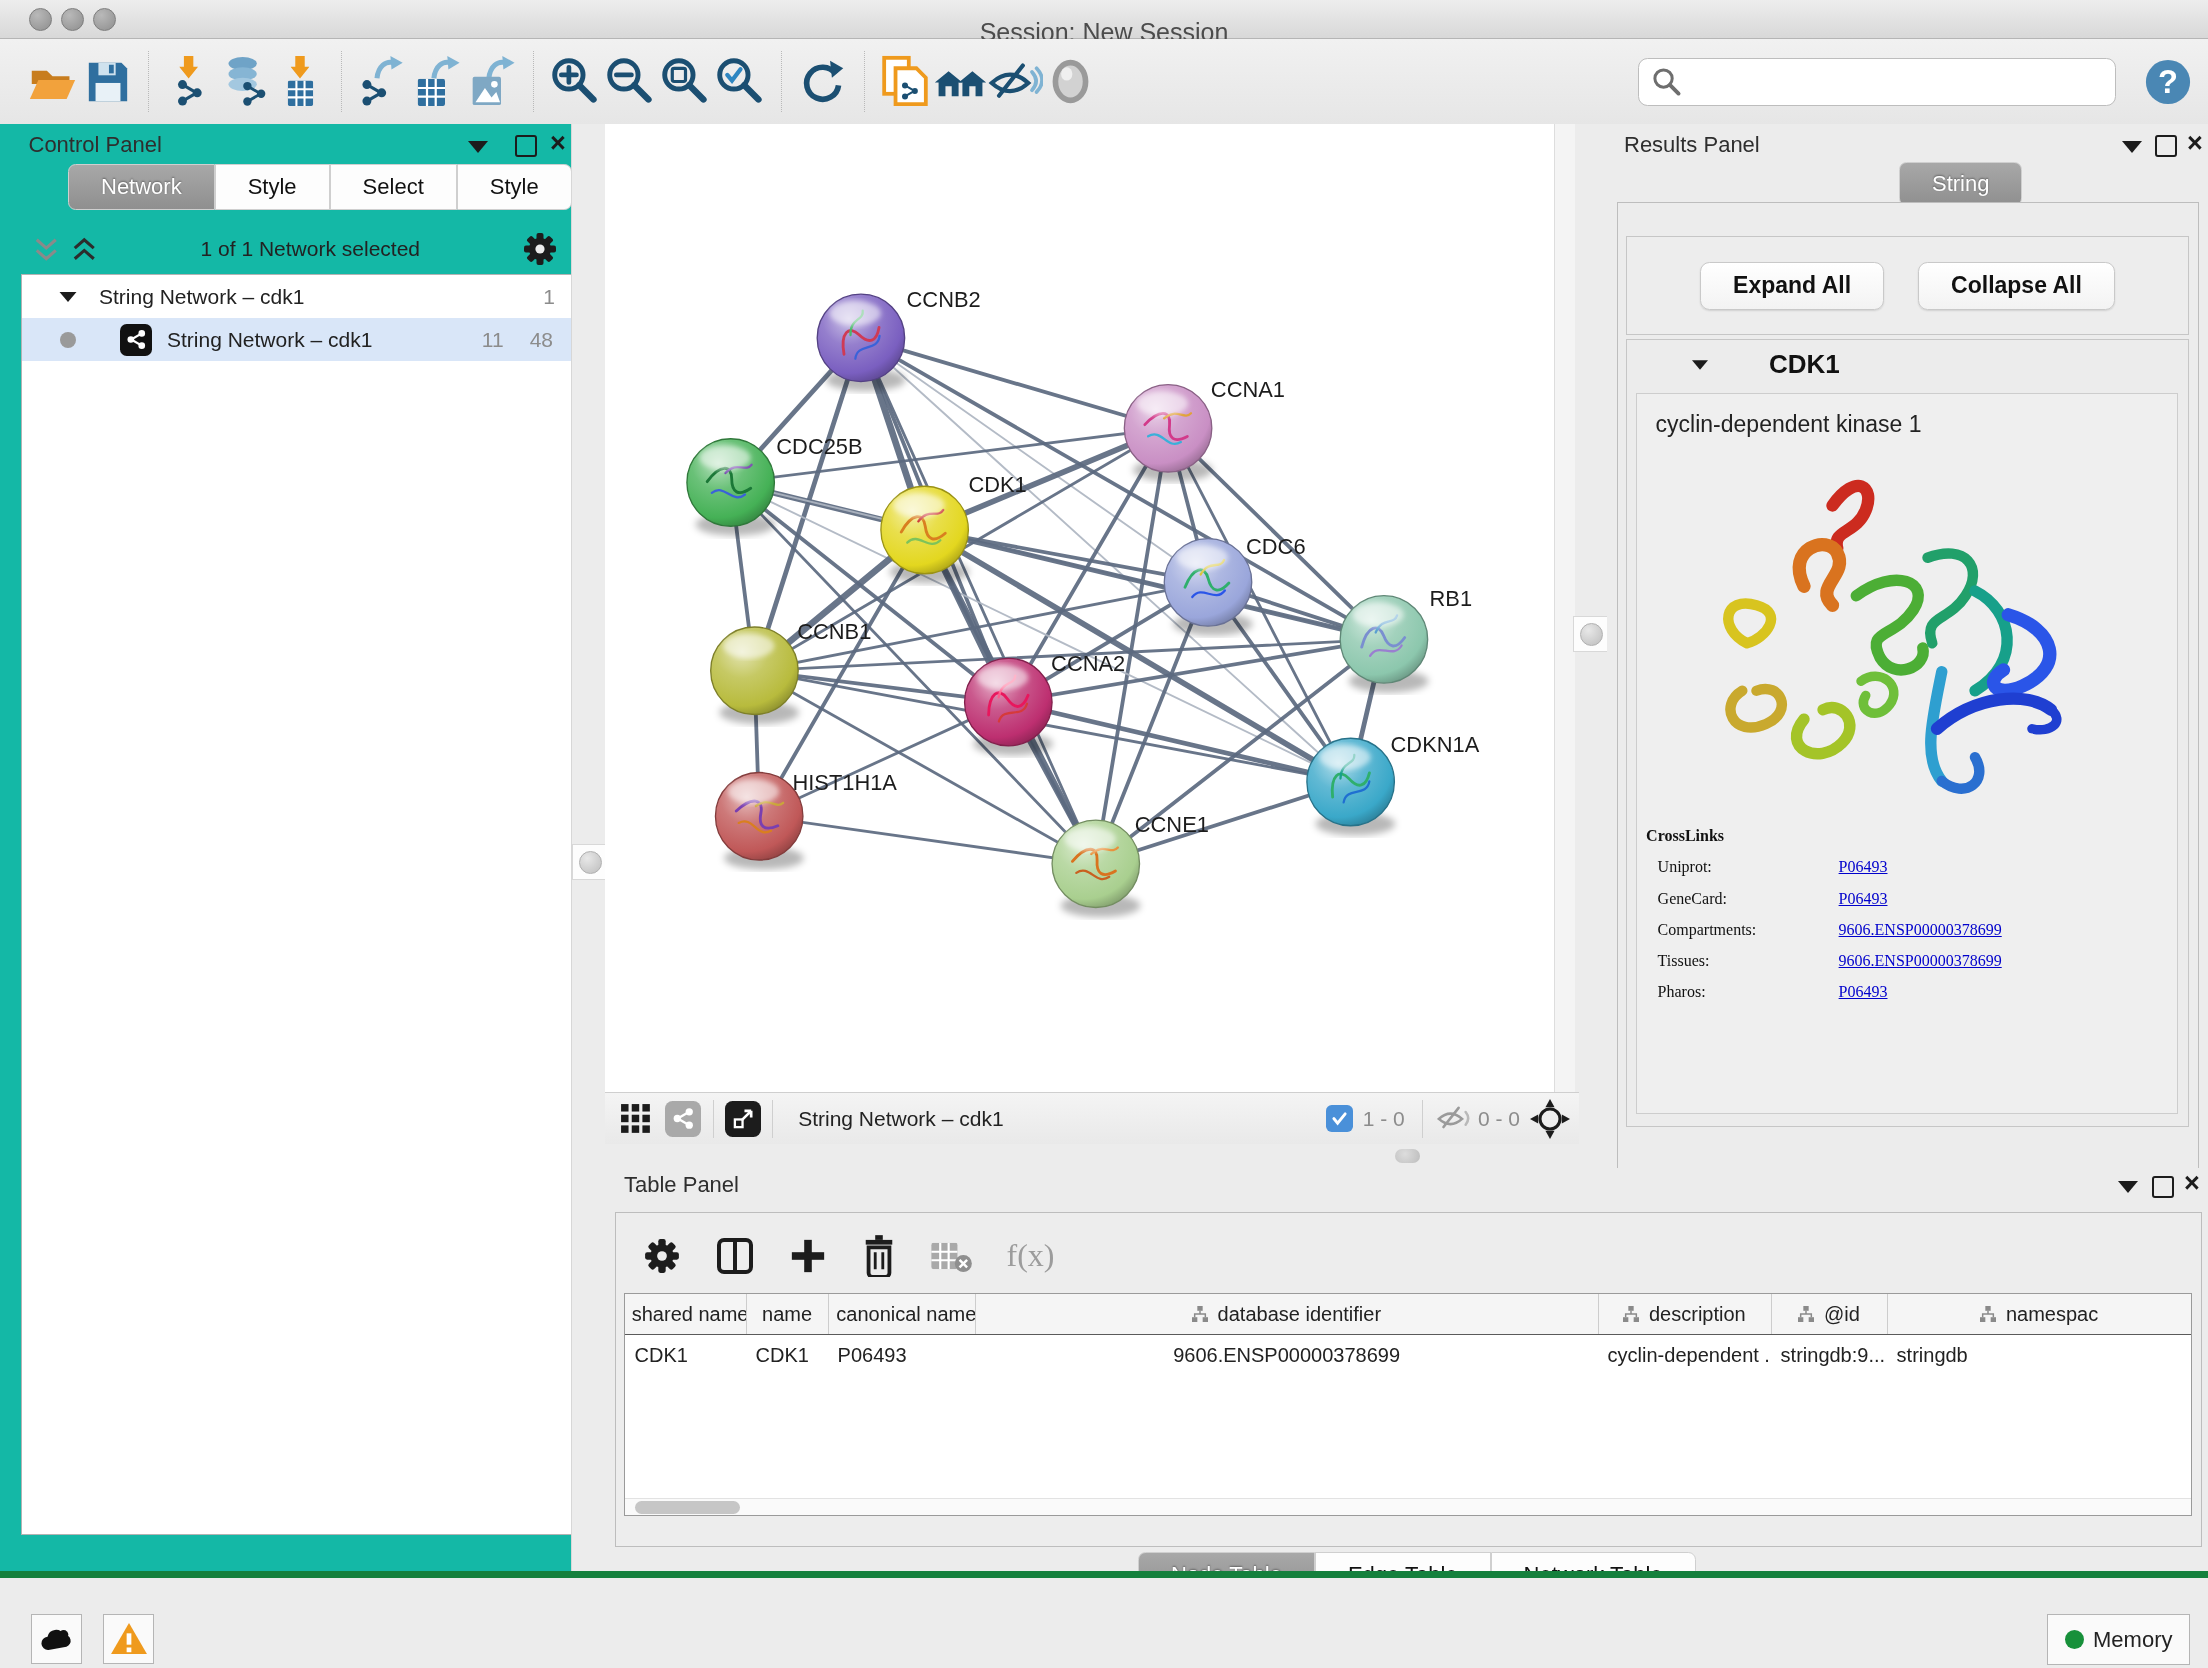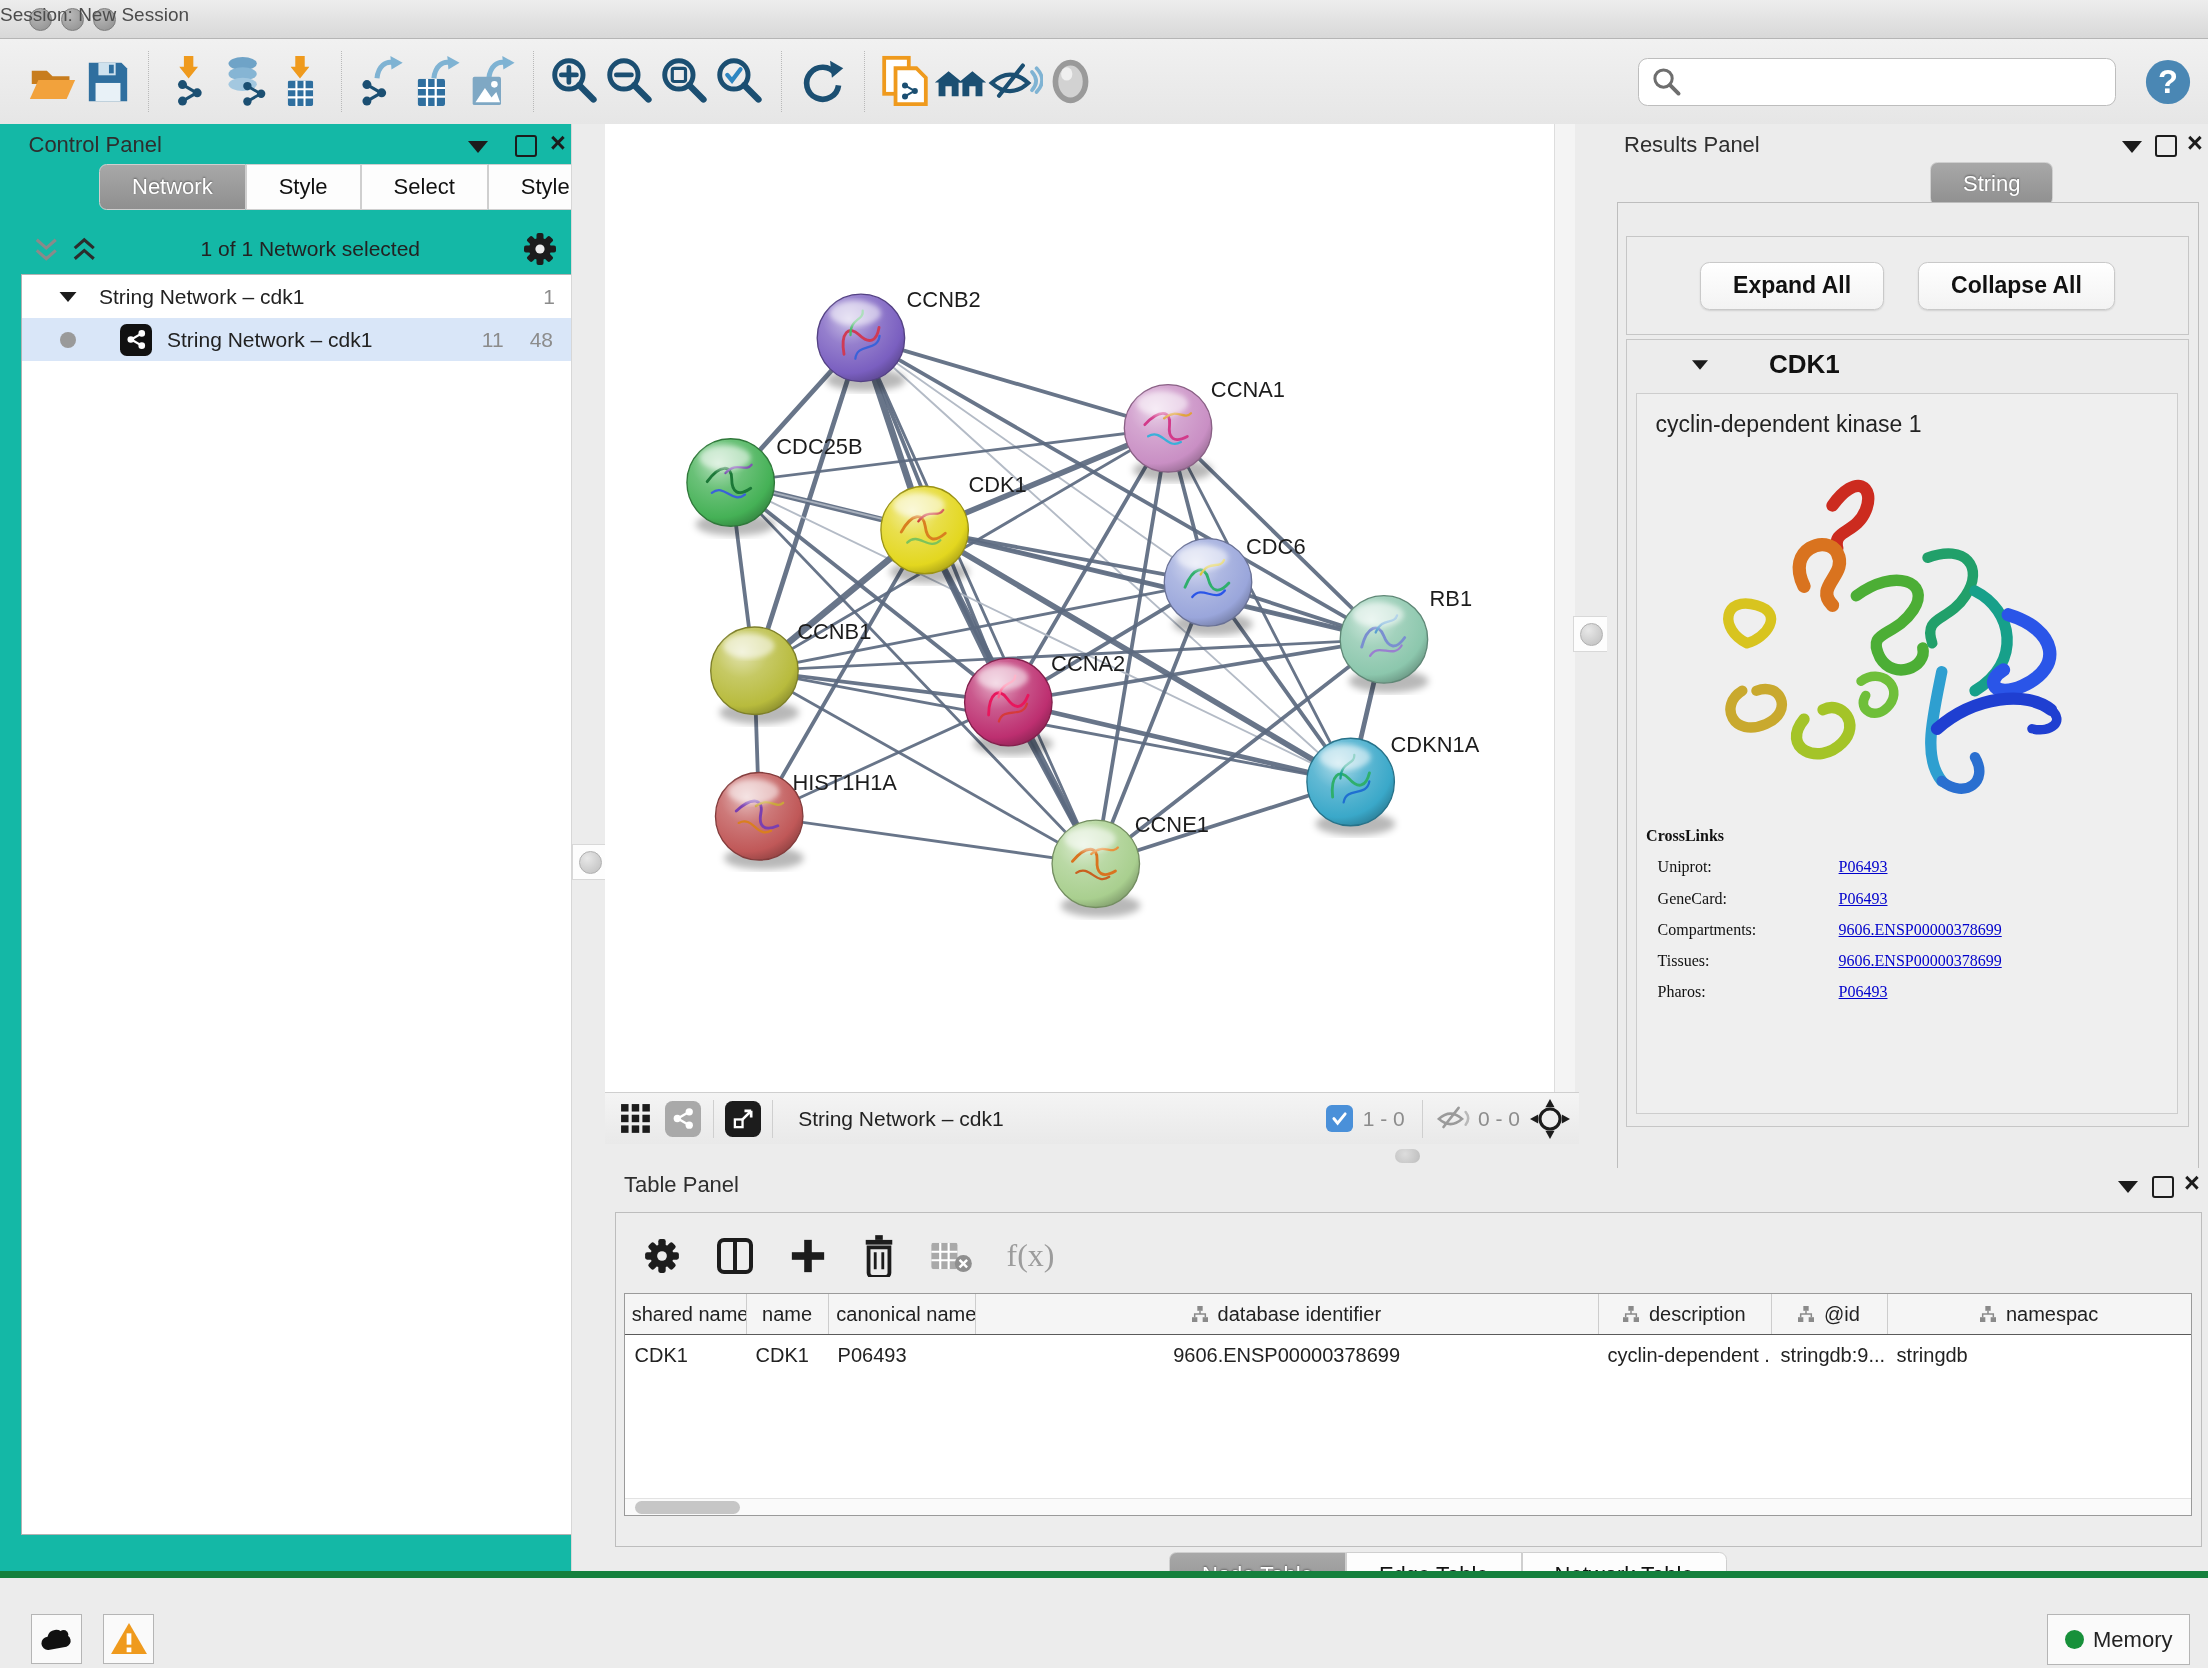--- a/index.html
+++ b/index.html
@@ -5,39 +5,39 @@
   html,body{margin:0;padding:0;}
   body{width:2208px;height:1668px;position:relative;overflow:hidden;
        background:#ececec;font-family:"Liberation Sans",sans-serif;color:#222;
        -webkit-font-smoothing:antialiased;}
   .abs{position:absolute;}
   
   #titlebar{left:0;top:0;width:2208px;height:38px;
             background:linear-gradient(#ededed,#d8d8d8);border-bottom:1px solid #b5b5b5;}
   .traffic{width:21px;height:21px;border-radius:50%;background:radial-gradient(circle at 35% 30%,#b9b9b9,#8e8e8e);
            border:1px solid #7d7d7d;top:7.6px;}
-  #win-title{top:4px;width:100%;font-size:19px;color:#4c4c4c;}
+  #win-title{top:18px;width:100%;text-align:center;font-size:25px;color:#4c4c4c;}
   
   #toolbar{left:0;top:39px;width:2208px;height:85px;background:linear-gradient(#f1f1f1,#e6e6e6);
            border-bottom:1px solid #c3c3c3;display:flex;align-items:center;}
   .tbtn{width:55px;height:59px;display:flex;align-items:center;justify-content:center;flex:0 0 auto;}
   .tsep{width:0;height:61px;border-left:1.9px dotted #b9b9b9;margin:0 13.3px;flex:0 0 auto;}
   #search-wrap{position:absolute;left:1638px;top:19px;width:476px;height:46px;background:#fff;
                border:1px solid #bdbdbd;border-radius:9.5px;display:flex;align-items:center;}
   #search-input{border:none;outline:none;flex:1;height:38px;font-size:23px;background:transparent;}
   
   .panel-title{font-size:22px;color:#2e2e2e;}
   .pctl{display:inline-block;color:#1c1c1c;}
   .tri-down{width:0;height:0;border-left:10.5px solid transparent;border-right:10.5px solid transparent;
             border-top:12.4px solid #1c1c1c;display:inline-block;}
   .float-box{width:18px;height:18px;border:2.9px solid #1c1c1c;border-radius:2.9px;display:inline-block;}
   .close-x{font-size:27px;font-weight:bold;line-height:18px;}
   .tab{height:44px;padding:0 32px;display:flex;align-items:center;justify-content:center;
        background:#fdfdfd;border:1px solid #cfcfcf;font-size:22px;color:#111;}
-  .tab.sel{background:linear-gradient(#a8a8a8,#8f8f8f);color:#fff;text-shadow:0 -1px 1.9px rgba(0,0,0,.4);margin-left:31px;}
+  .tab.sel{background:linear-gradient(#a8a8a8,#8f8f8f);color:#fff;text-shadow:0 -1px 1.9px rgba(0,0,0,.4);}
   .tab:first-child{border-radius:7.6px 0 0 7.6px;}
   .tab:last-child{border-radius:0 7.6px 7.6px 0;}
   
   #control-panel{left:0;top:124px;width:605px;height:1448px;background:#14b8a6;}
   #cp-tabs{left:68px;top:40px;display:flex;}
   #cp-statusrow{left:21px;top:103px;width:550px;height:44px;display:flex;align-items:center;}
   #cp-tree{left:21px;top:150px;width:550px;height:1259px;background:#fff;border:1px solid #b3b3b3;}
   .tree-row{height:43px;display:flex;align-items:center;font-size:21px;}
   .tree-row.sel{background:#d9e6f8;}
   .count{color:#8c8c8c;font-size:21px;}

